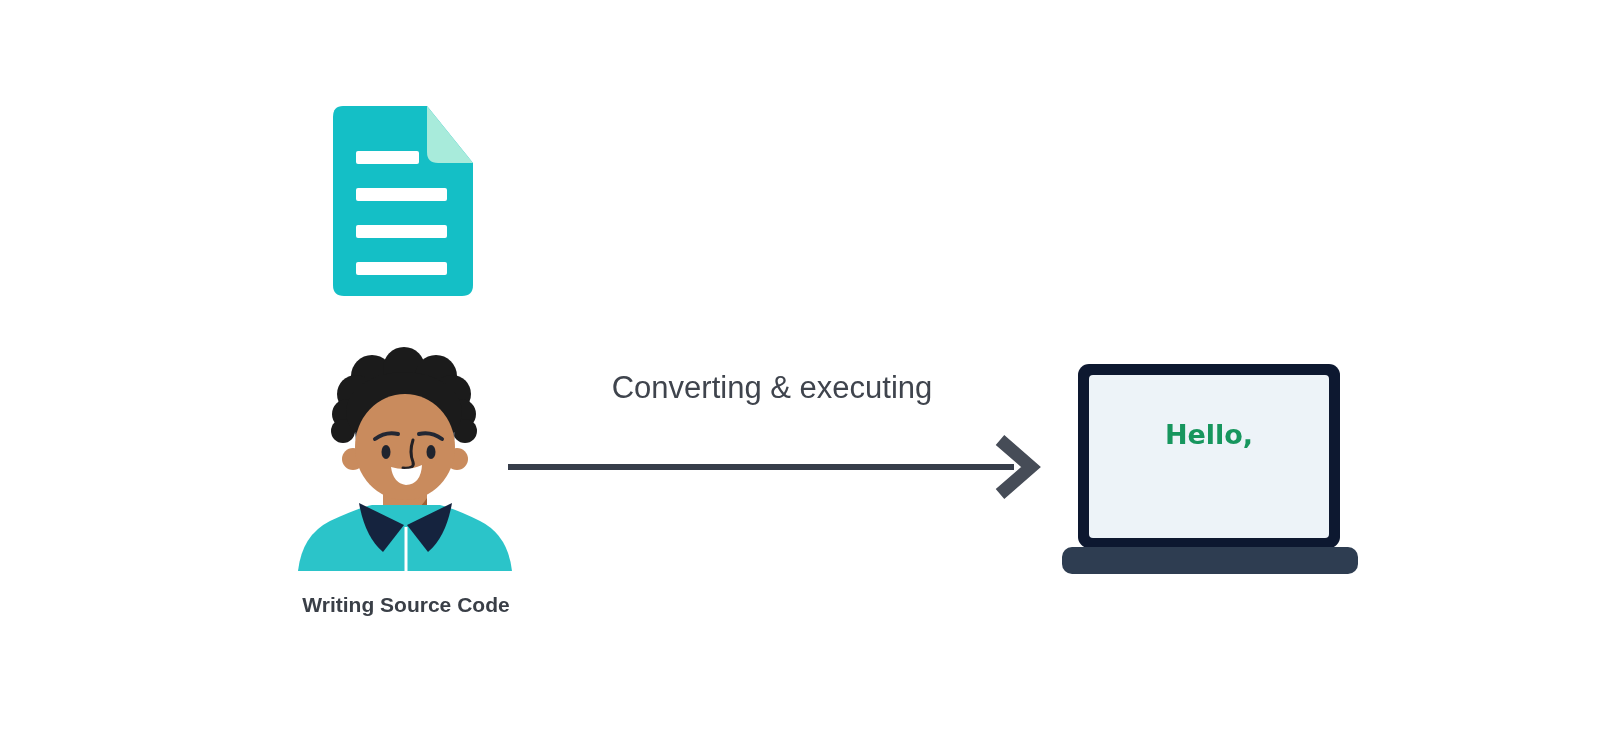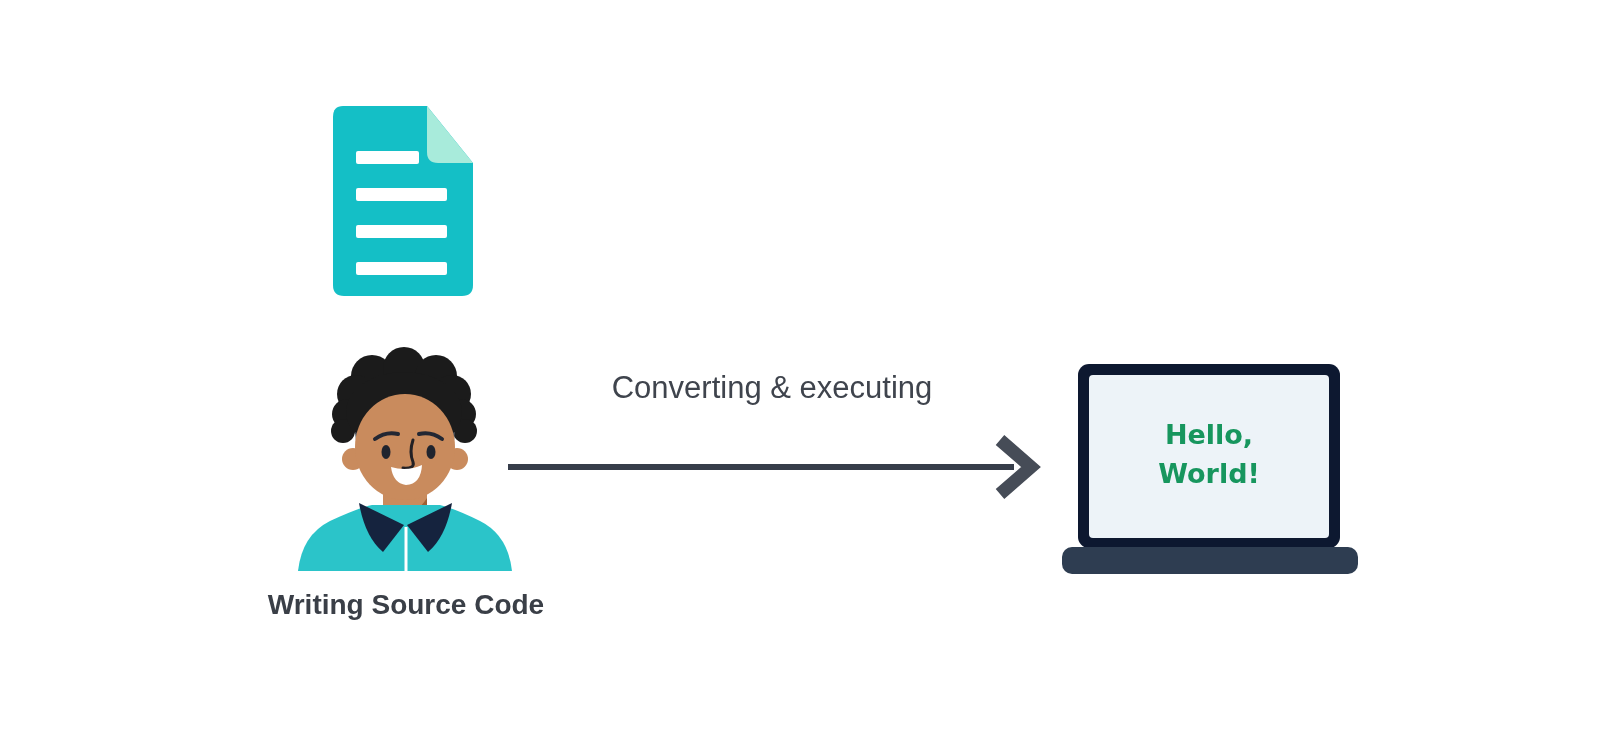--- a/index.html
+++ b/index.html
@@ -41,21 +41,21 @@
     line-height: 39px;
     font-weight: 700;
     color: #17965E;
     font-family: "DejaVu Sans", sans-serif;
   }
   .node-label {
     position: absolute;
     top: 587px;
     width: 500px;
     text-align: center;
-    font-size: 28px;
+    font-size: 21px;
     line-height: 36px;
     font-weight: 700;
     color: #3A3F47;
     font-family: "Liberation Sans", sans-serif;
   }
   .label-source { left: 156px; }
   .label-machine { left: 953px; }
   .line-block { display: block; }
 </style>
 </head>
@@ -140,18 +140,17 @@
       <rect x="1062" y="547" width="296" height="27" rx="10" fill="#2E3D51"></rect>
     </g>
   </svg>
 
   <div class="caption">
     <span class="line-block">Converting &amp; executing</span>
   </div>
 
   <div class="screen-text">
     <span class="line-block">Hello,</span>
-    <span class="line-block">World!</span>
   </div>
 
   <div class="node-label label-source">Writing Source Code</div>
 
 </div>
 
 </body></html>

